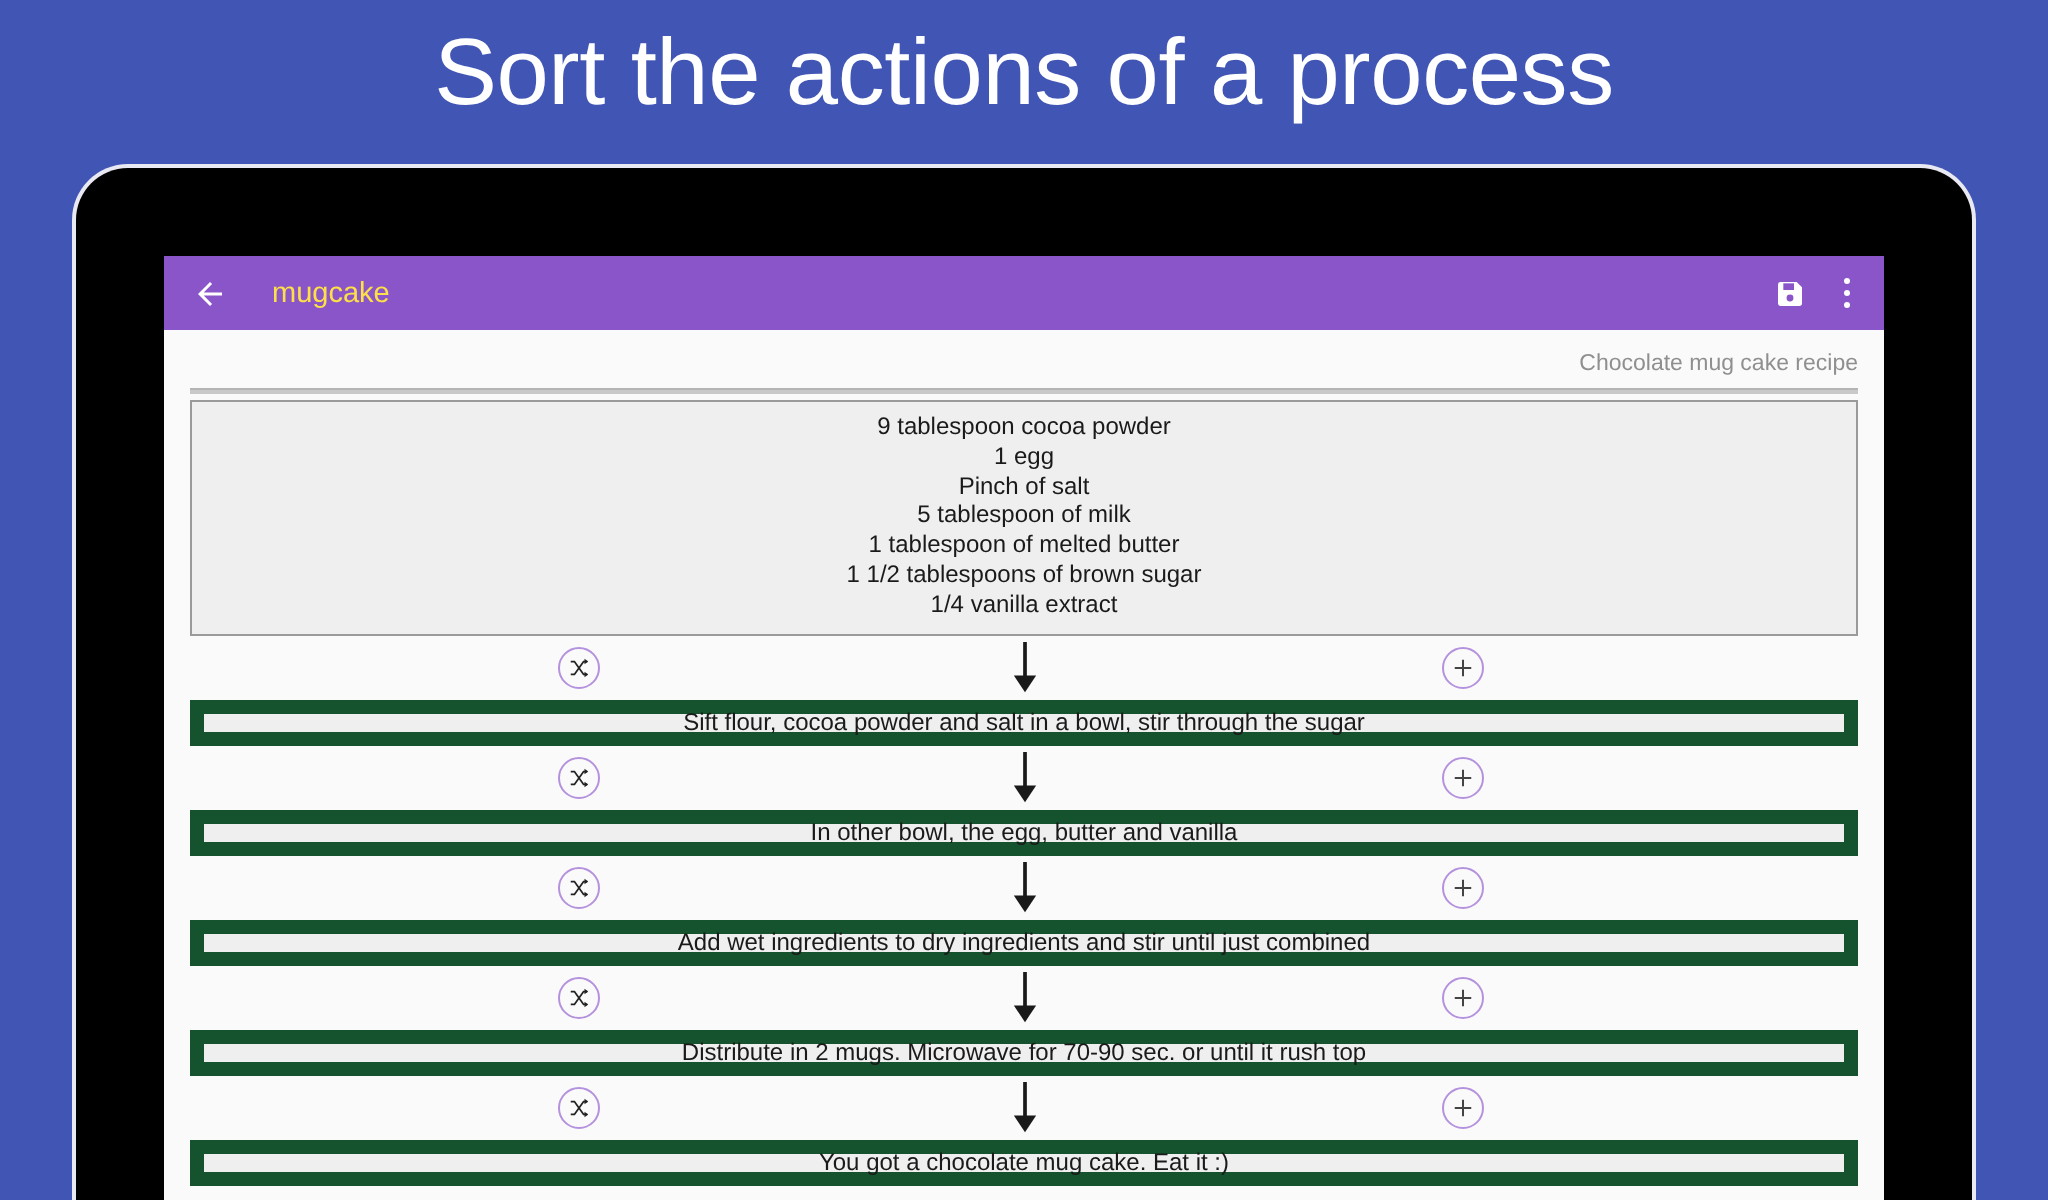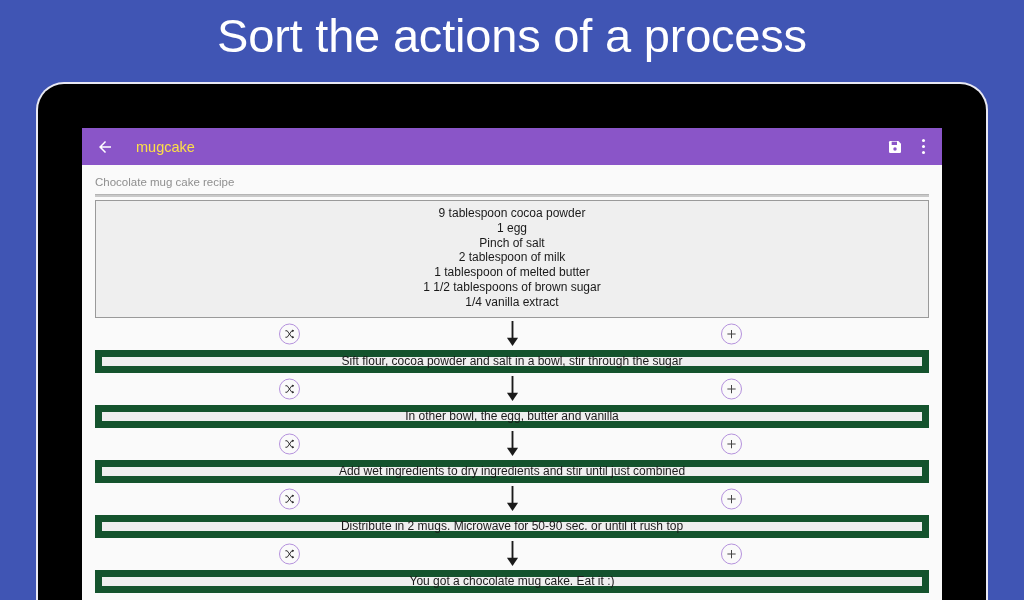--- a/index.html
+++ b/index.html
@@ -114,21 +114,21 @@
   
   .content {
     position: relative;
     height: 479px;
     background: #fafafa;
     padding: 0 13px;
     box-sizing: border-box;
   }
 
   .recipe-title {
-    text-align: left;
+    text-align: right;
     color: #8f8f8f;
     font-size: 11.5px;
     padding: 11px 0 6px 0;
   }
   .title-divider {
     height: 2px;
     background: #c9c9c9;
     border-top: 1px solid #b4b4b4;
     margin-bottom: 3px;
   }
@@ -224,21 +224,21 @@
 
     <div class="content">
 
       <div class="recipe-title">Chocolate mug cake recipe</div>
       <div class="title-divider"></div>
 
       <div class="ingredients-box">
         <div class="ingredient-line">9 tablespoon cocoa powder</div>
         <div class="ingredient-line">1 egg</div>
         <div class="ingredient-line">Pinch of salt</div>
-        <div class="ingredient-line">2 tablespoon of milk</div>
+        <div class="ingredient-line">5 tablespoon of milk</div>
         <div class="ingredient-line">1 tablespoon of melted butter</div>
         <div class="ingredient-line">1 1/2 tablespoons of brown sugar</div>
         <div class="ingredient-line">1/4 vanilla extract</div>
       </div>
 
       <div class="connector-row">
         <div class="circle-btn shuffle">
           <svg width="11" height="11" viewBox="0 0 24 24" aria-hidden="true">
             <path d="M3 5h4l10 14h4M3 19h4l10-14h4" stroke="#222" stroke-width="2" fill="none"></path>
             <path d="M18 2l4 3-4 3zM18 16l4 3-4 3z" fill="#222"></path>
@@ -311,21 +311,21 @@
           <rect x="6" y="0" width="2" height="19" fill="#1a1a1a"></rect>
           <path d="M1 18 L13 18 L7 27 Z" fill="#1a1a1a"></path>
         </svg>
         <div class="circle-btn add">
           <svg width="11" height="11" viewBox="0 0 24 24" aria-hidden="true">
             <path d="M12 3v18M3 12h18" stroke="#444" stroke-width="2.2" fill="none"></path>
           </svg>
         </div>
       </div>
       <div class="step-box">
-        <span>Distribute in 2 mugs. Microwave for 50-90 sec. or until it rush top</span>
+        <span>Distribute in 2 mugs. Microwave for 70-90 sec. or until it rush top</span>
       </div>
 
       <div class="connector-row">
         <div class="circle-btn shuffle">
           <svg width="11" height="11" viewBox="0 0 24 24" aria-hidden="true">
             <path d="M3 5h4l10 14h4M3 19h4l10-14h4" stroke="#222" stroke-width="2" fill="none"></path>
             <path d="M18 2l4 3-4 3zM18 16l4 3-4 3z" fill="#222"></path>
           </svg>
         </div>
         <svg class="down-arrow" viewBox="0 0 14 28">

